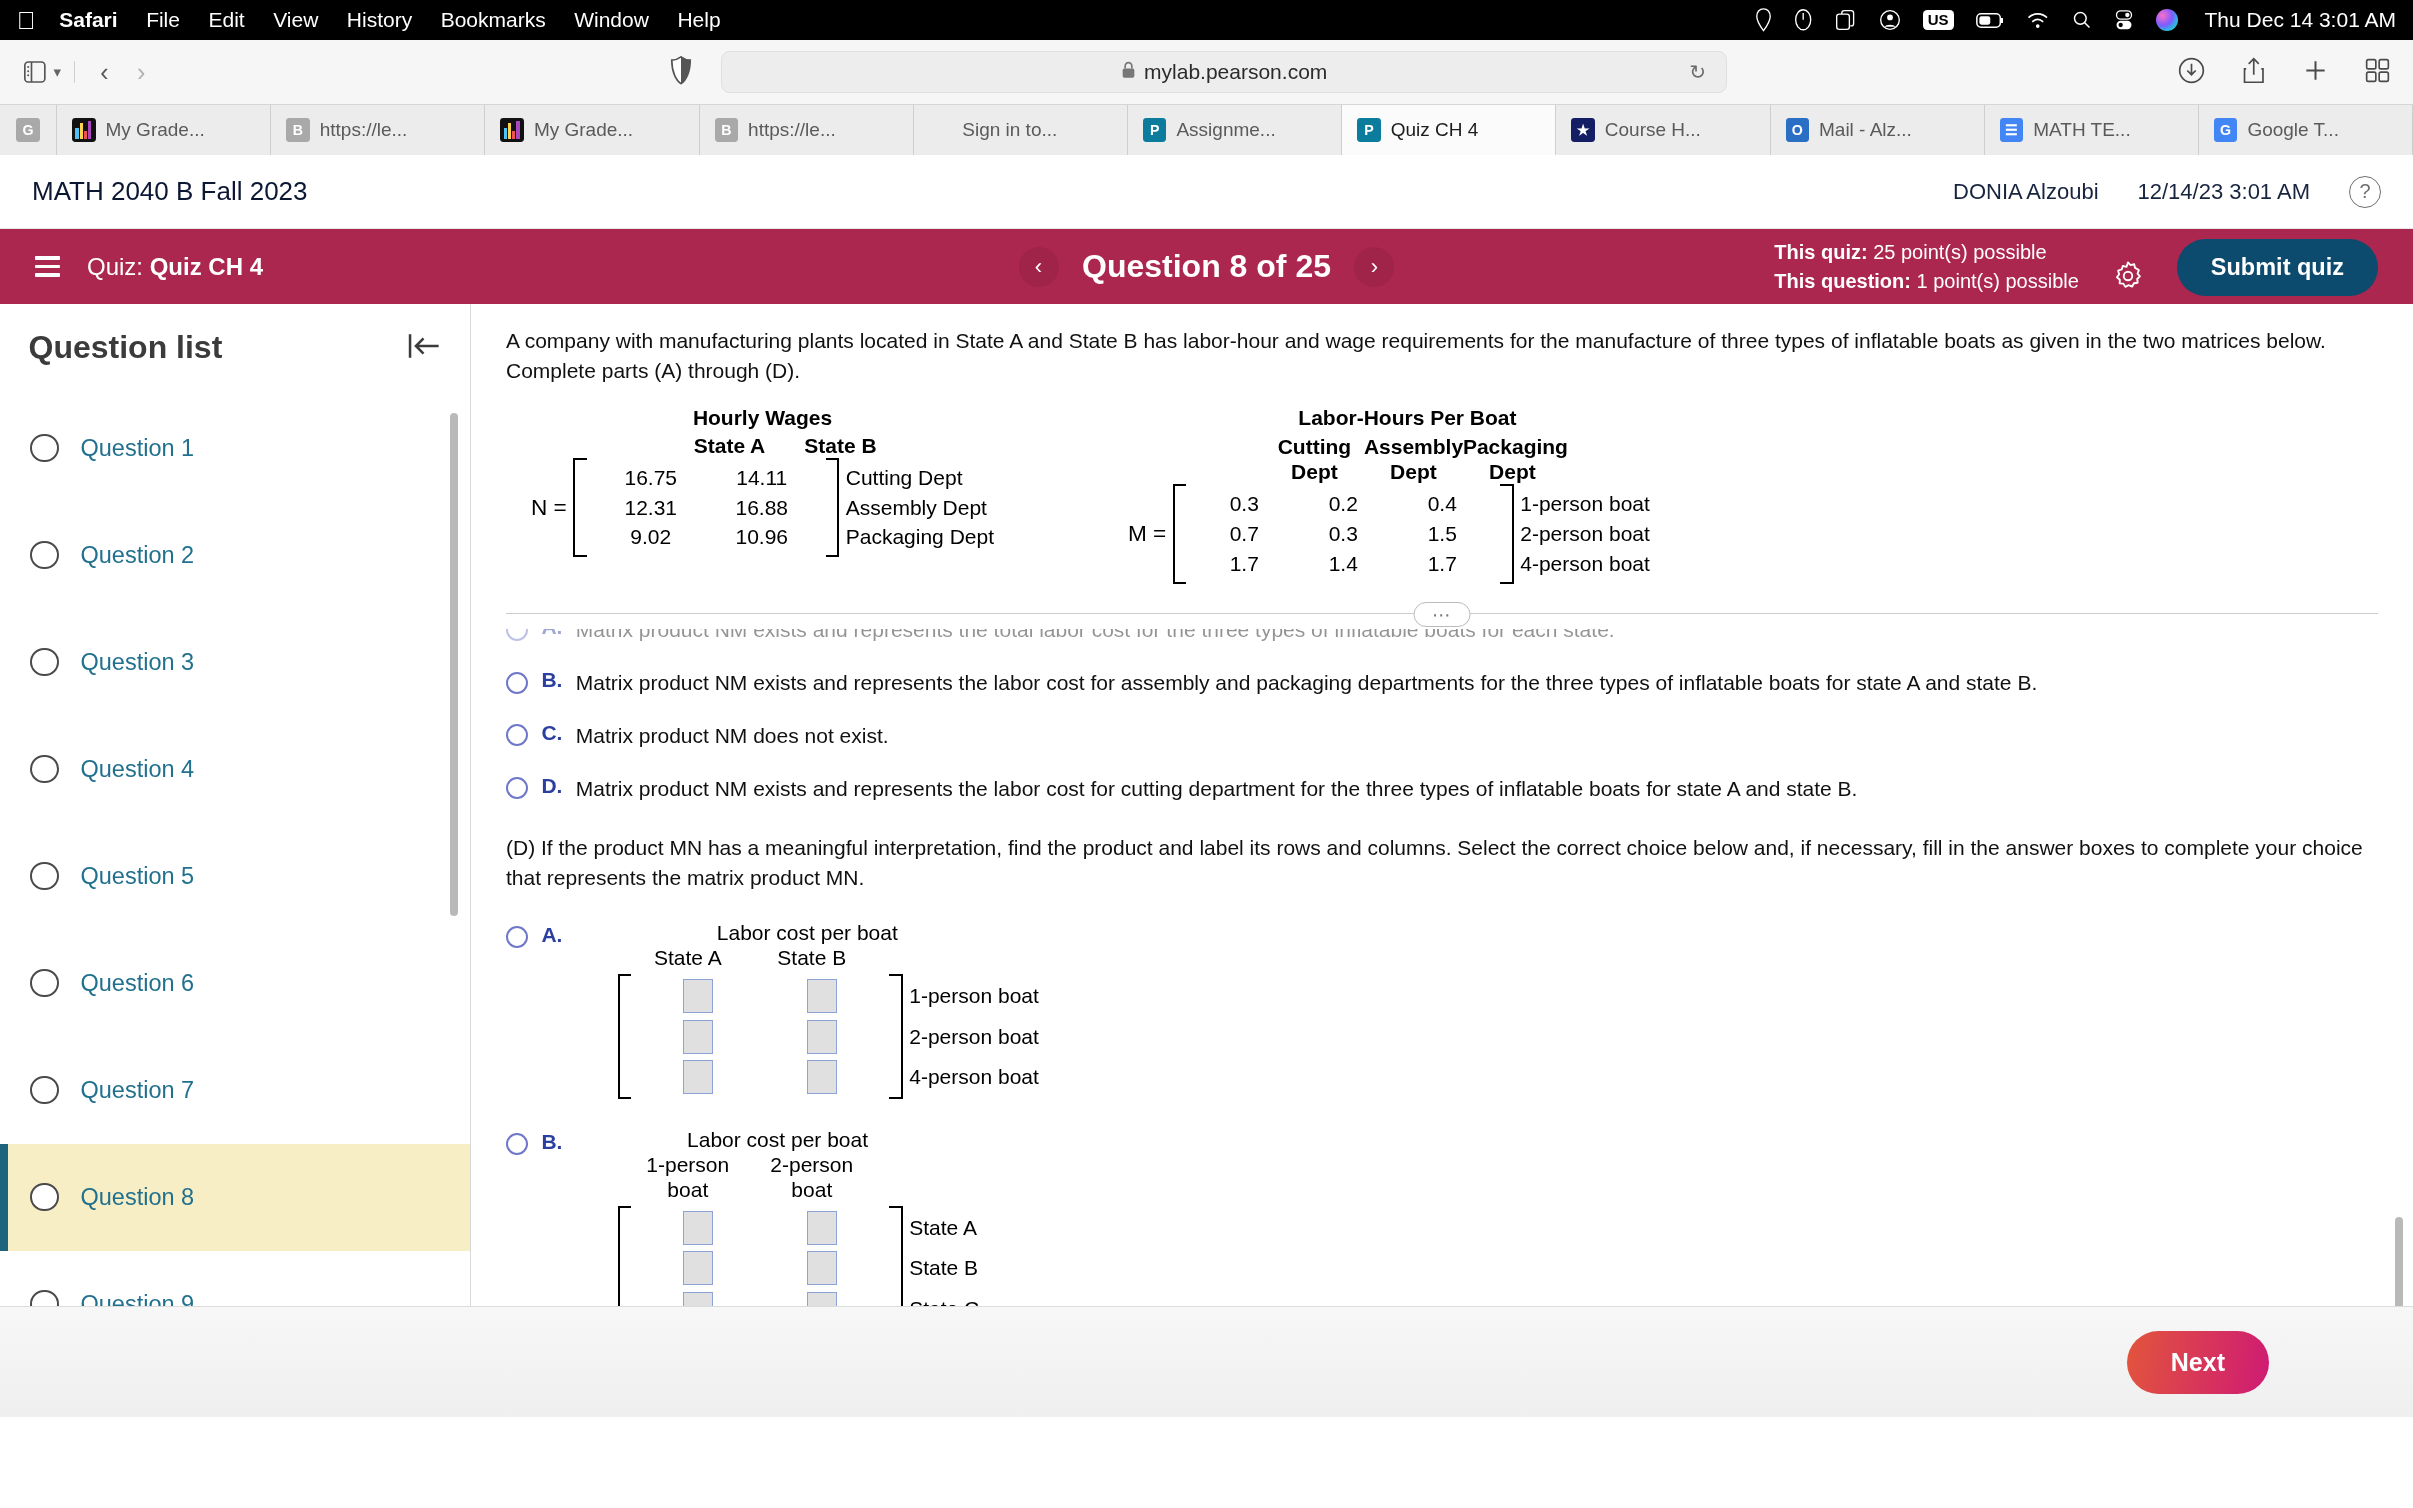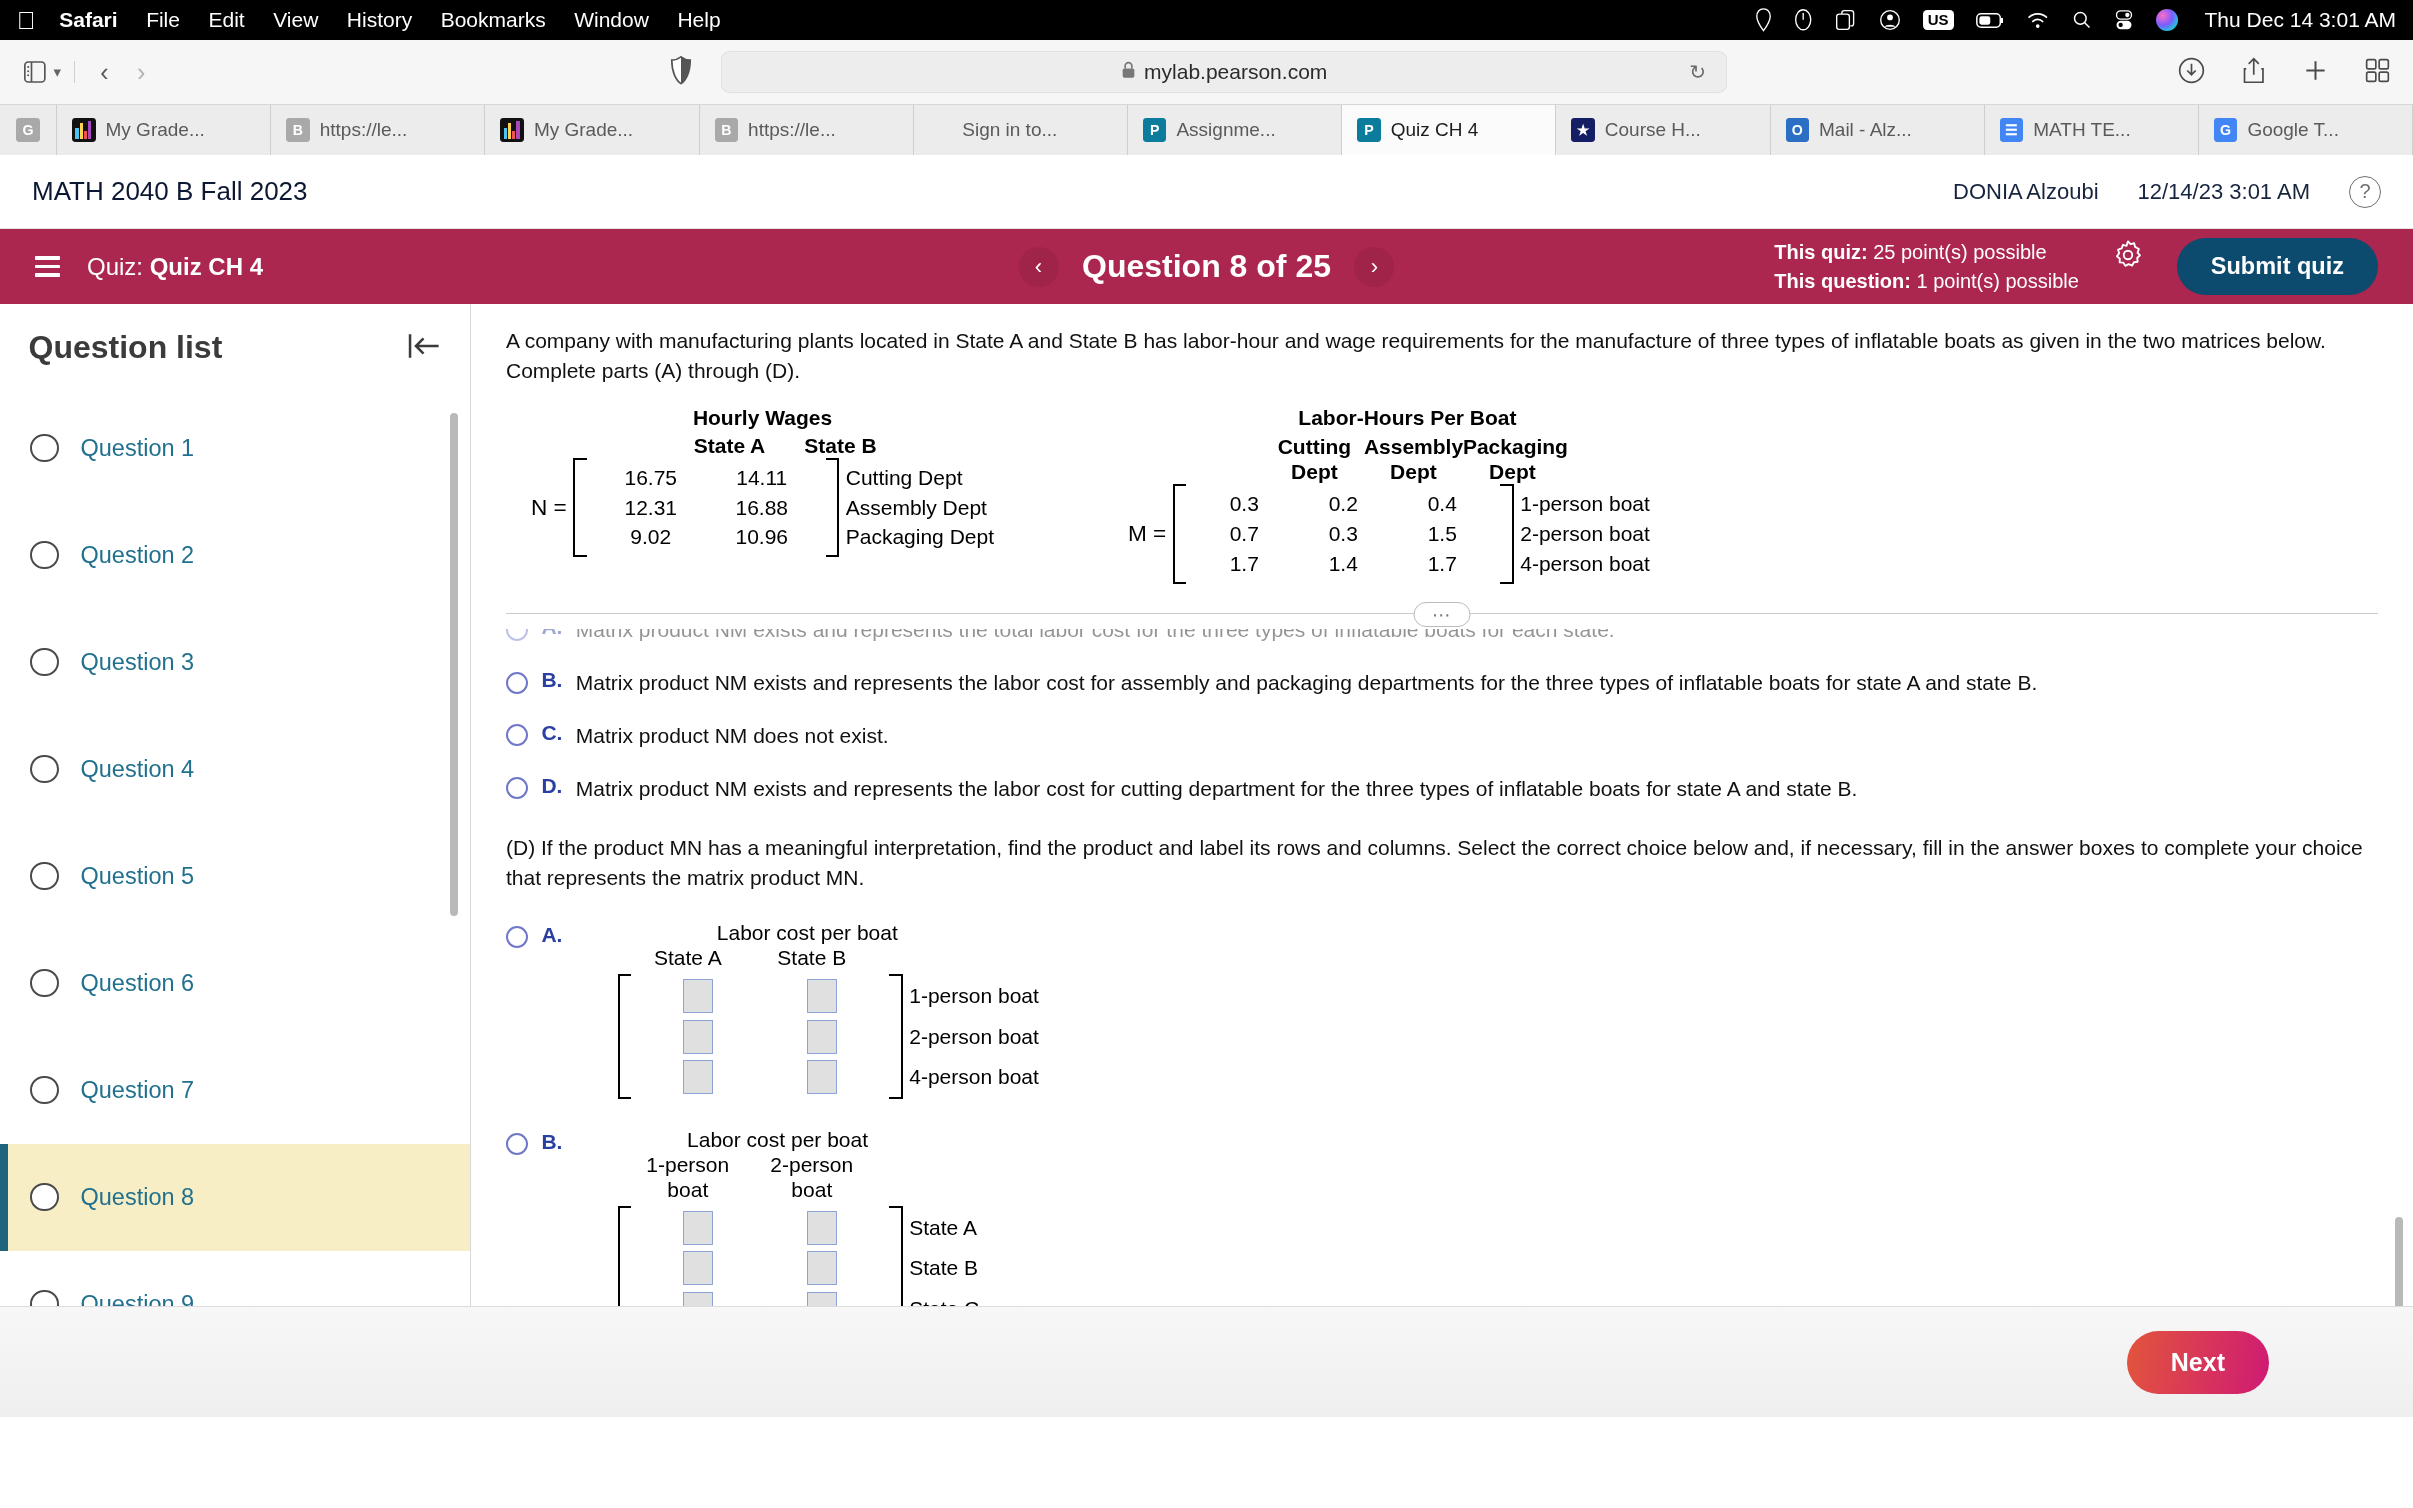--- a/index.html
+++ b/index.html
@@ -111,21 +111,21 @@
   .qnav {
     position: absolute; left: 50%; transform: translateX(-50%);
     display: flex; align-items: center; gap: 23.5px;
   }
   .qnav-btn {
     width: 40px; height: 40px; border-radius: 50%; background: #93204373;
     display: flex; align-items: center; justify-content: center;
     color: #fff; font-size: 22px;
   }
   .qnav-title { font-size: 32px; font-weight: bold; white-space: nowrap; }
-  .qb-right { margin-left: auto; display: flex; align-items: flex-start; gap: 32px; }
+  .qb-right { margin-left: auto; display: flex; align-items: flex-end; gap: 32px; }
   .points { font-size: 20px; line-height: 1.45; }
   .points b { font-weight: bold; }
   .submit-btn {
     background: #0c4a6e; color: #fff; border: none; border-radius: 34px;
     padding: 15px 34px; font-size: 23.5px; font-weight: bold; cursor: pointer;
     white-space: nowrap;
   }
 
   
   .workspace { display: flex; height: 1002px; background: #fff; }

